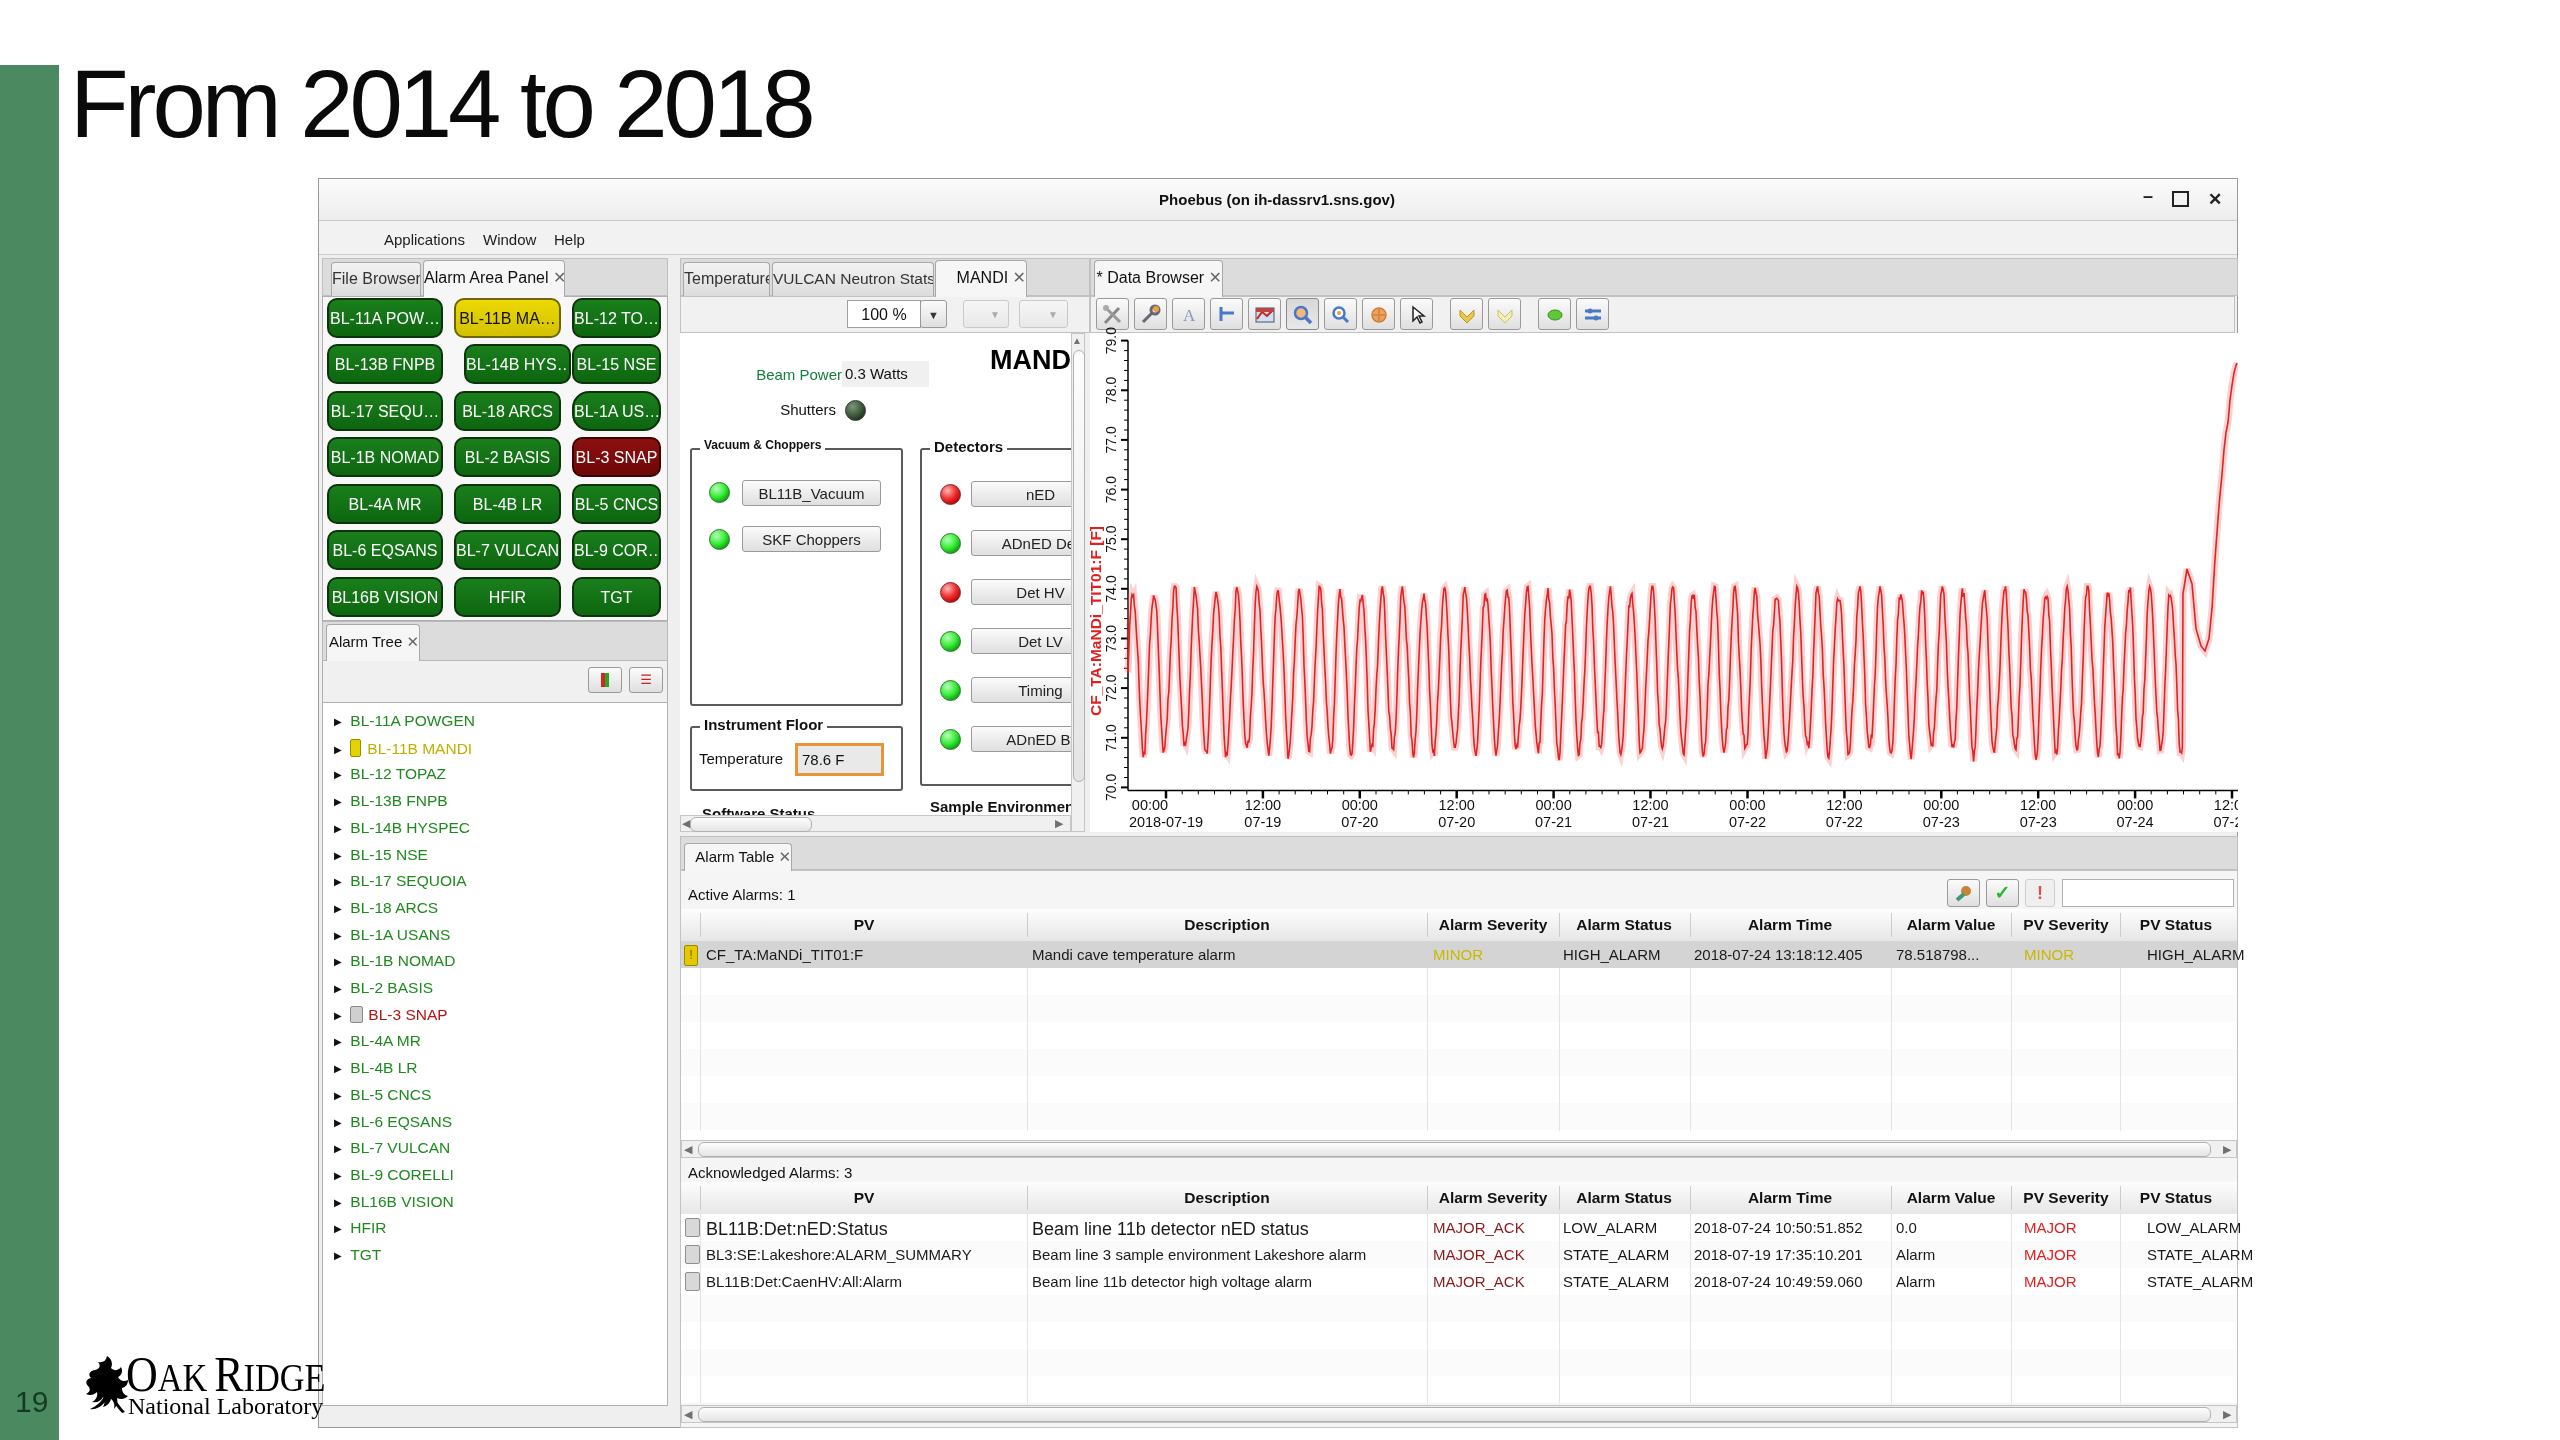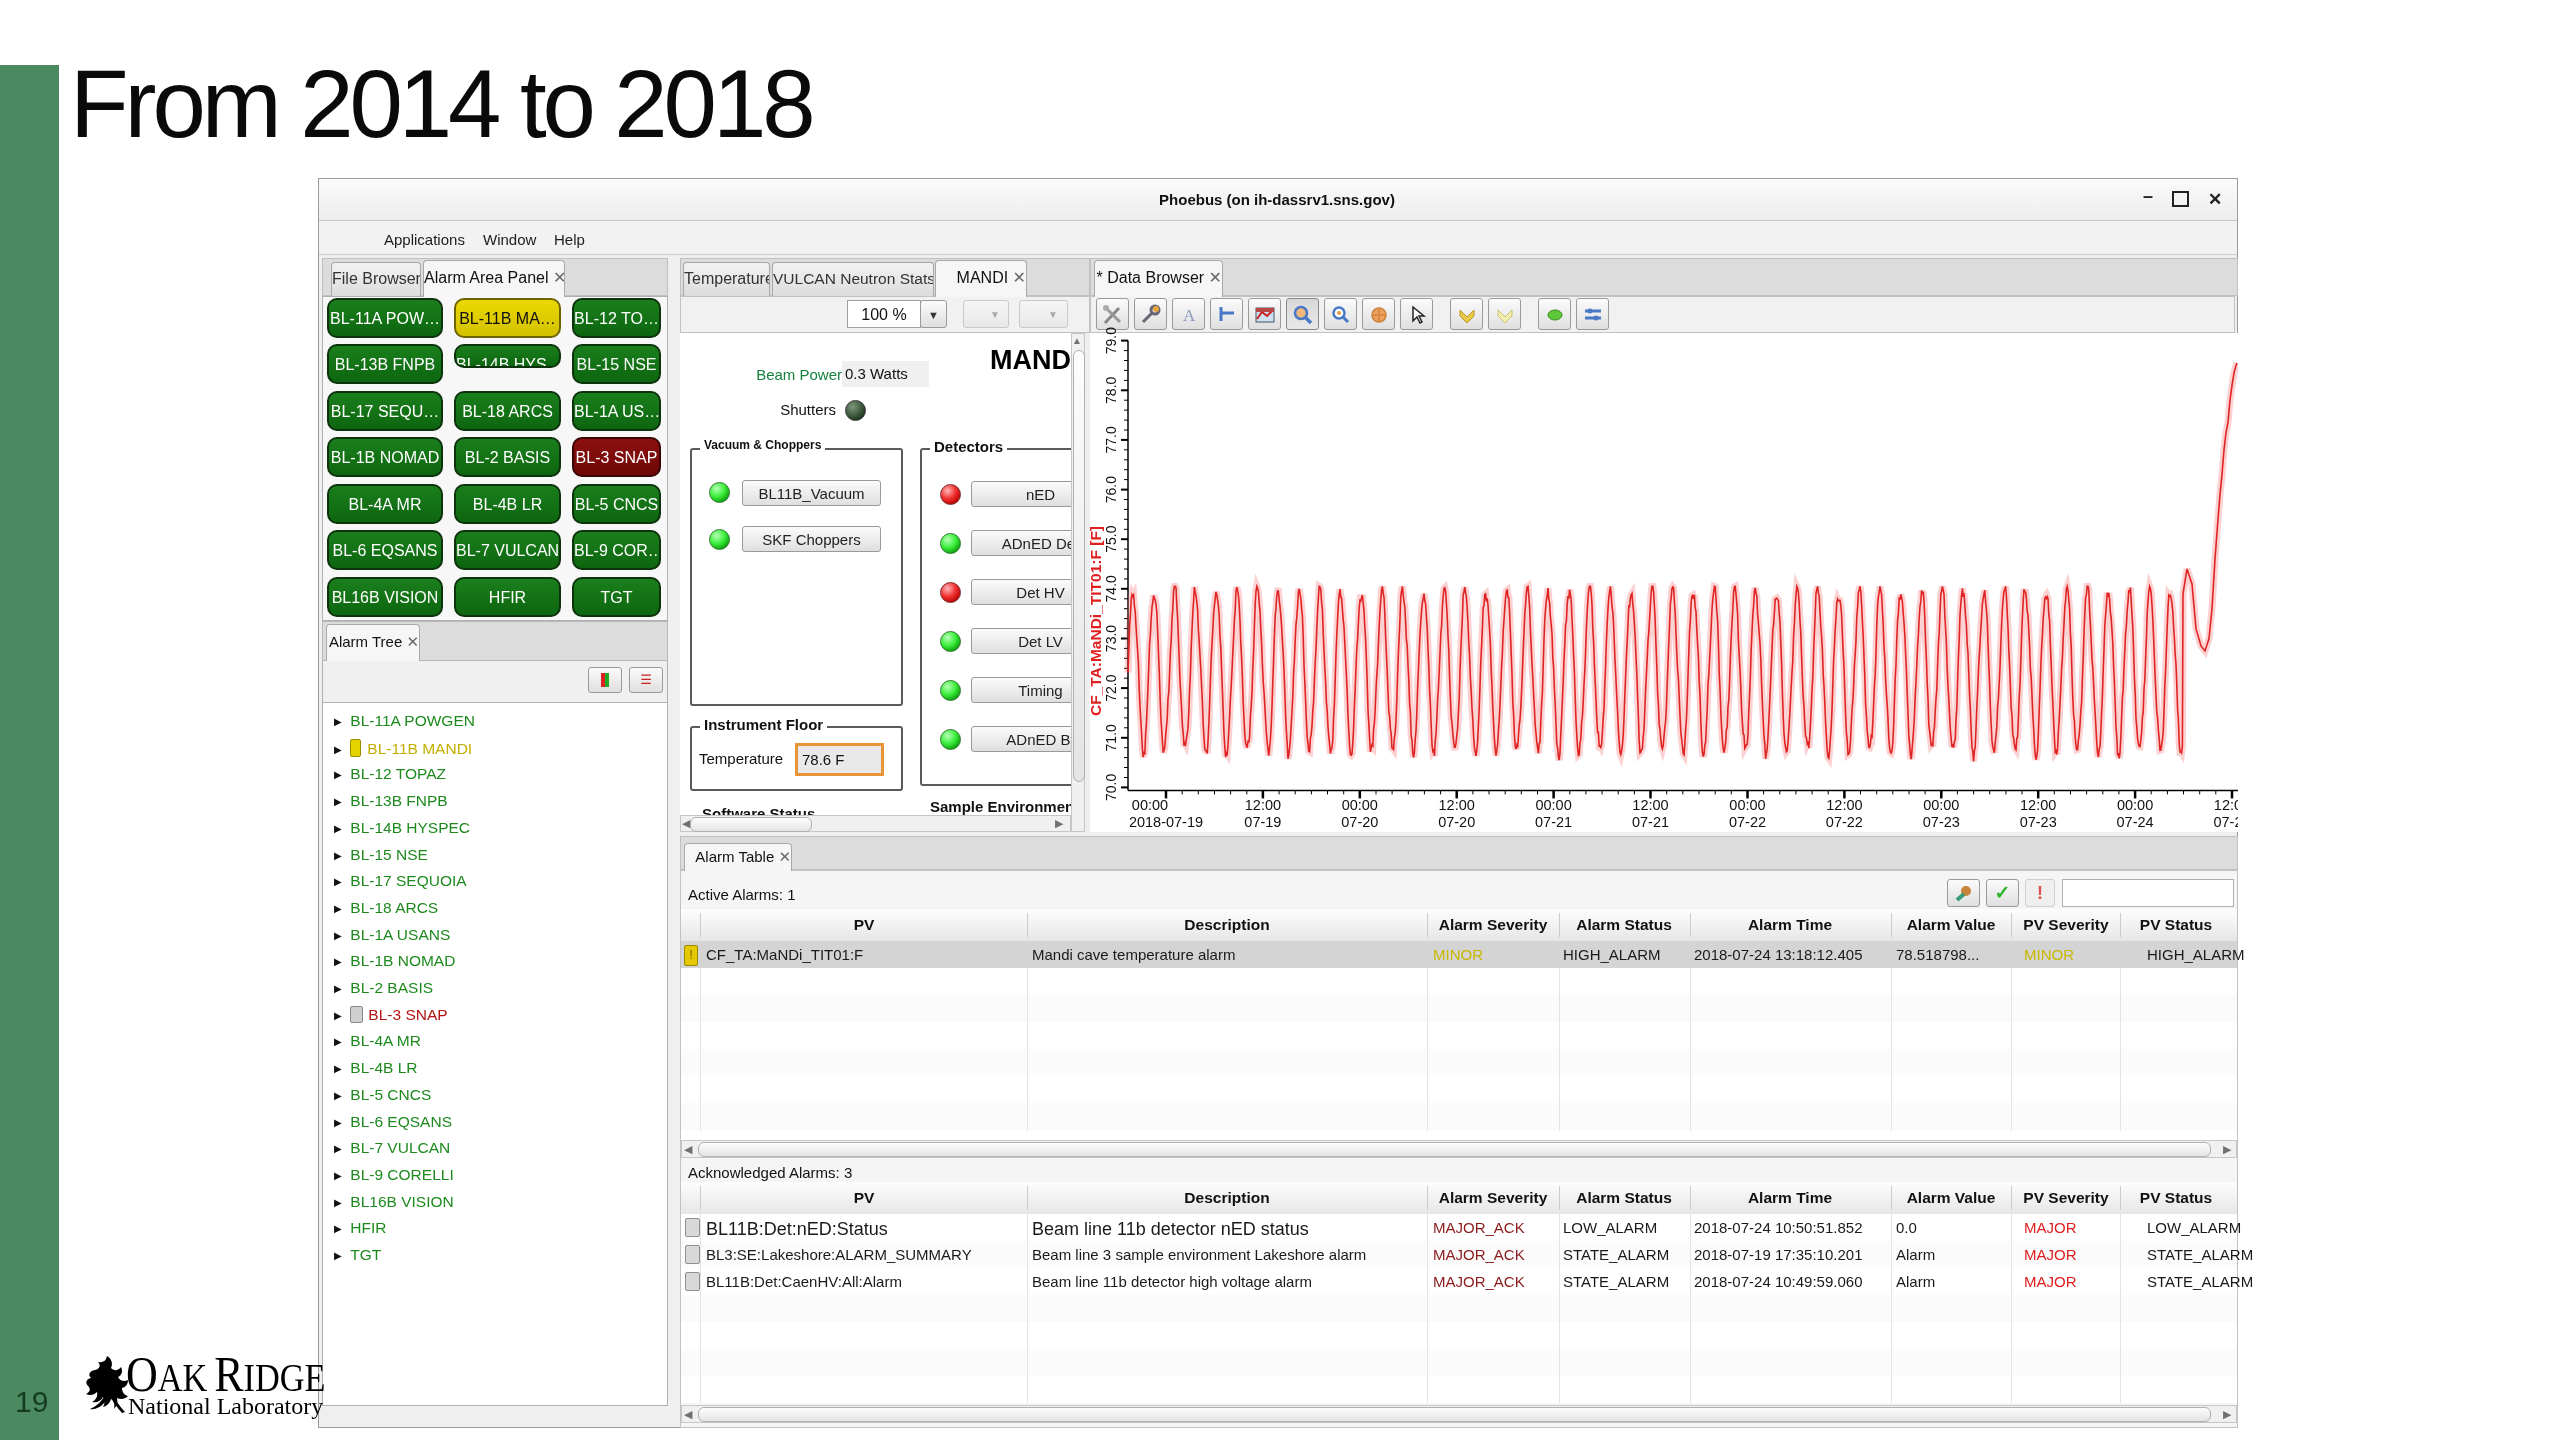--- a/index.html
+++ b/index.html
@@ -49,25 +49,25 @@
 <div class="menu" style="left:483px;">Window</div>
 <div class="menu" style="left:554px;">Help</div>
 <div class="abs" style="left:322px;top:258px;width:346px;height:38px;background:#dcdcdc;border:1px solid #c0c0c0;box-sizing:border-box;"></div>
 <div class="tab" style="left:331px;top:262px;width:90px;height:34px;font-size:16px;line-height:32px;">File Browser</div>
 <div class="tab active" style="left:423px;top:260px;width:142px;height:37px;font-size:16px;line-height:34px;">Alarm Area Panel <span style="color:#666;">✕</span></div>
 <div class="abs" style="left:322px;top:296px;width:346px;height:325px;background:#f7f7f7;border:1px solid #b0b0b0;box-sizing:border-box;"></div>
 <div class="gbtn" style="left:327px;top:298px;width:116px;height:40px;line-height:37px;">BL-11A POW…</div>
 <div class="gbtn" style="left:454px;top:298px;width:107px;height:40px;line-height:37px;background:linear-gradient(#ecd802,#d3c100);color:#111;border-color:#6e6400;">BL-11B MA…</div>
 <div class="gbtn" style="left:572px;top:298px;width:89px;height:40px;line-height:37px;">BL-12 TO…</div>
 <div class="gbtn" style="left:327px;top:344px;width:116px;height:40px;line-height:37px;">BL-13B FNPB</div>
-<div class="gbtn" style="left:454px;top:344px;width:107px;height:24px;line-height:37px;">BL-14B HYS…</div>
+<div class="gbtn" style="left:464px;top:344px;width:107px;height:40px;line-height:37px;">BL-14B HYS…</div>
 <div class="gbtn" style="left:572px;top:344px;width:89px;height:40px;line-height:37px;">BL-15 NSE</div>
 <div class="gbtn" style="left:327px;top:391px;width:116px;height:40px;line-height:37px;">BL-17 SEQU…</div>
 <div class="gbtn" style="left:454px;top:391px;width:107px;height:40px;line-height:37px;">BL-18 ARCS</div>
-<div class="gbtn" style="left:572px;top:391px;width:89px;height:40px;line-height:37px;">BL-1A US…</div>
+<div class="gbtn" style="left:572px;top:391px;width:89px;height:40px;line-height:37px;border-radius:17px;">BL-1A US…</div>
 <div class="gbtn" style="left:327px;top:437px;width:116px;height:40px;line-height:37px;">BL-1B NOMAD</div>
 <div class="gbtn" style="left:454px;top:437px;width:107px;height:40px;line-height:37px;">BL-2 BASIS</div>
 <div class="gbtn" style="left:572px;top:437px;width:89px;height:40px;line-height:37px;background:linear-gradient(#8d1010,#6e0707);color:#fff;border-color:#3a0404;">BL-3 SNAP</div>
 <div class="gbtn" style="left:327px;top:484px;width:116px;height:40px;line-height:37px;">BL-4A MR</div>
 <div class="gbtn" style="left:454px;top:484px;width:107px;height:40px;line-height:37px;">BL-4B LR</div>
 <div class="gbtn" style="left:572px;top:484px;width:89px;height:40px;line-height:37px;">BL-5 CNCS</div>
 <div class="gbtn" style="left:327px;top:530px;width:116px;height:40px;line-height:37px;">BL-6 EQSANS</div>
 <div class="gbtn" style="left:454px;top:530px;width:107px;height:40px;line-height:37px;">BL-7 VULCAN</div>
 <div class="gbtn" style="left:572px;top:530px;width:89px;height:40px;line-height:37px;">BL-9 COR…</div>
 <div class="gbtn" style="left:327px;top:577px;width:116px;height:40px;line-height:37px;">BL16B VISION</div>

